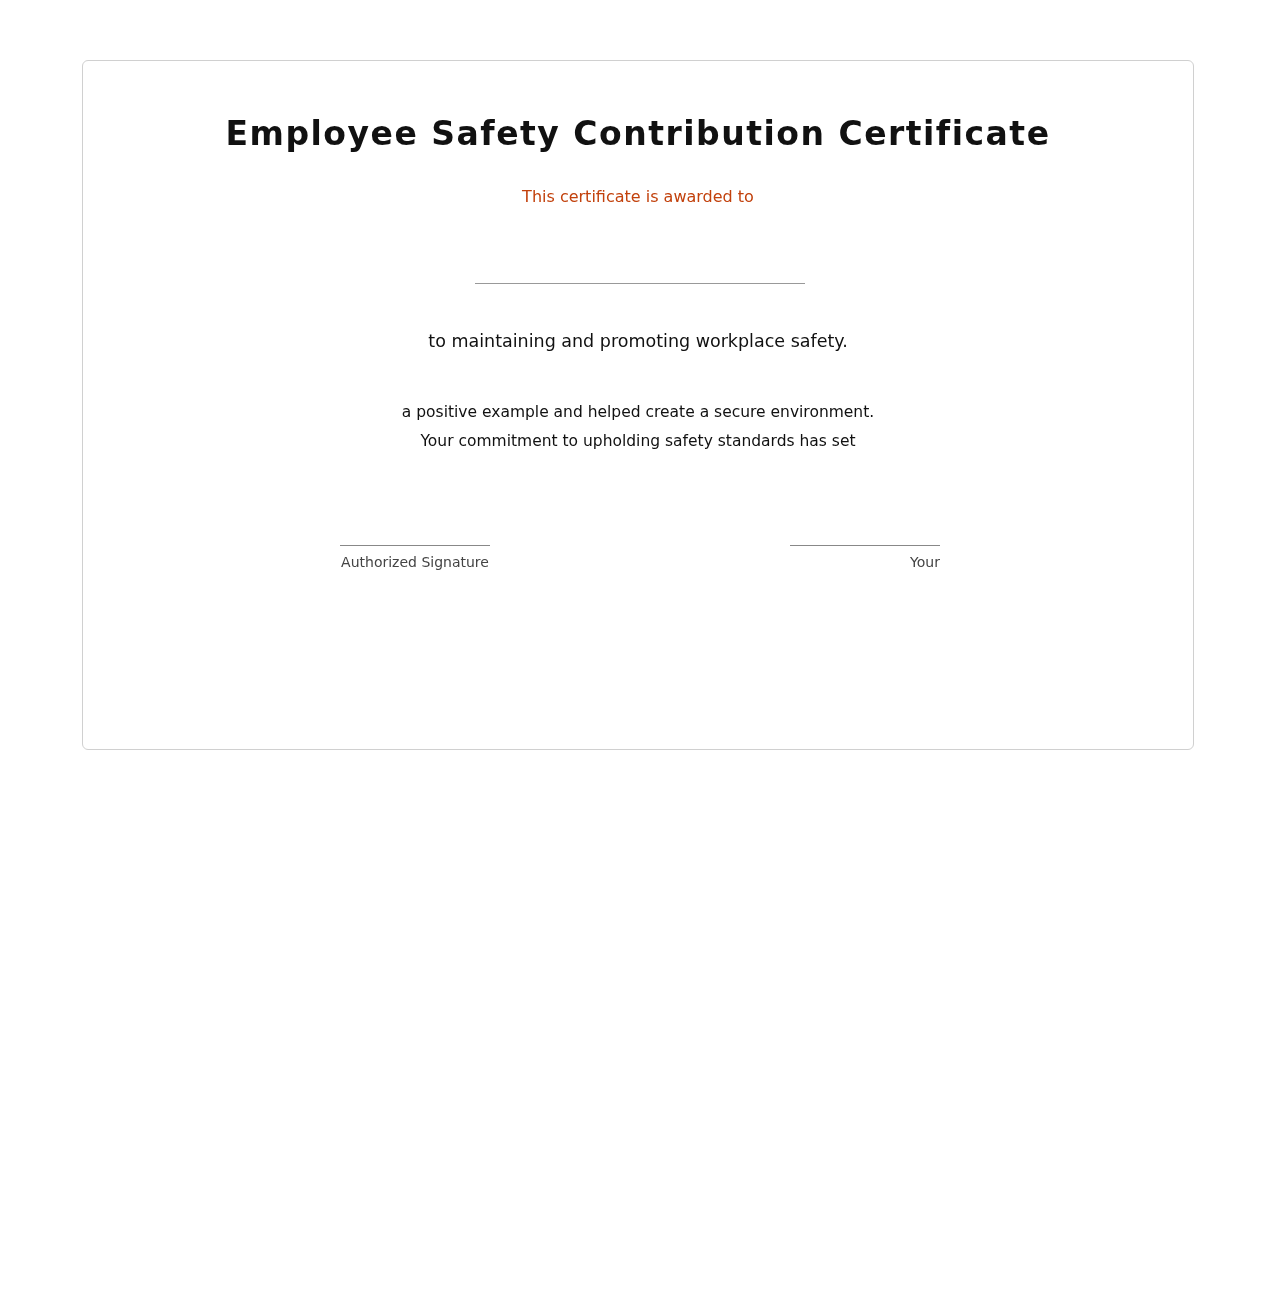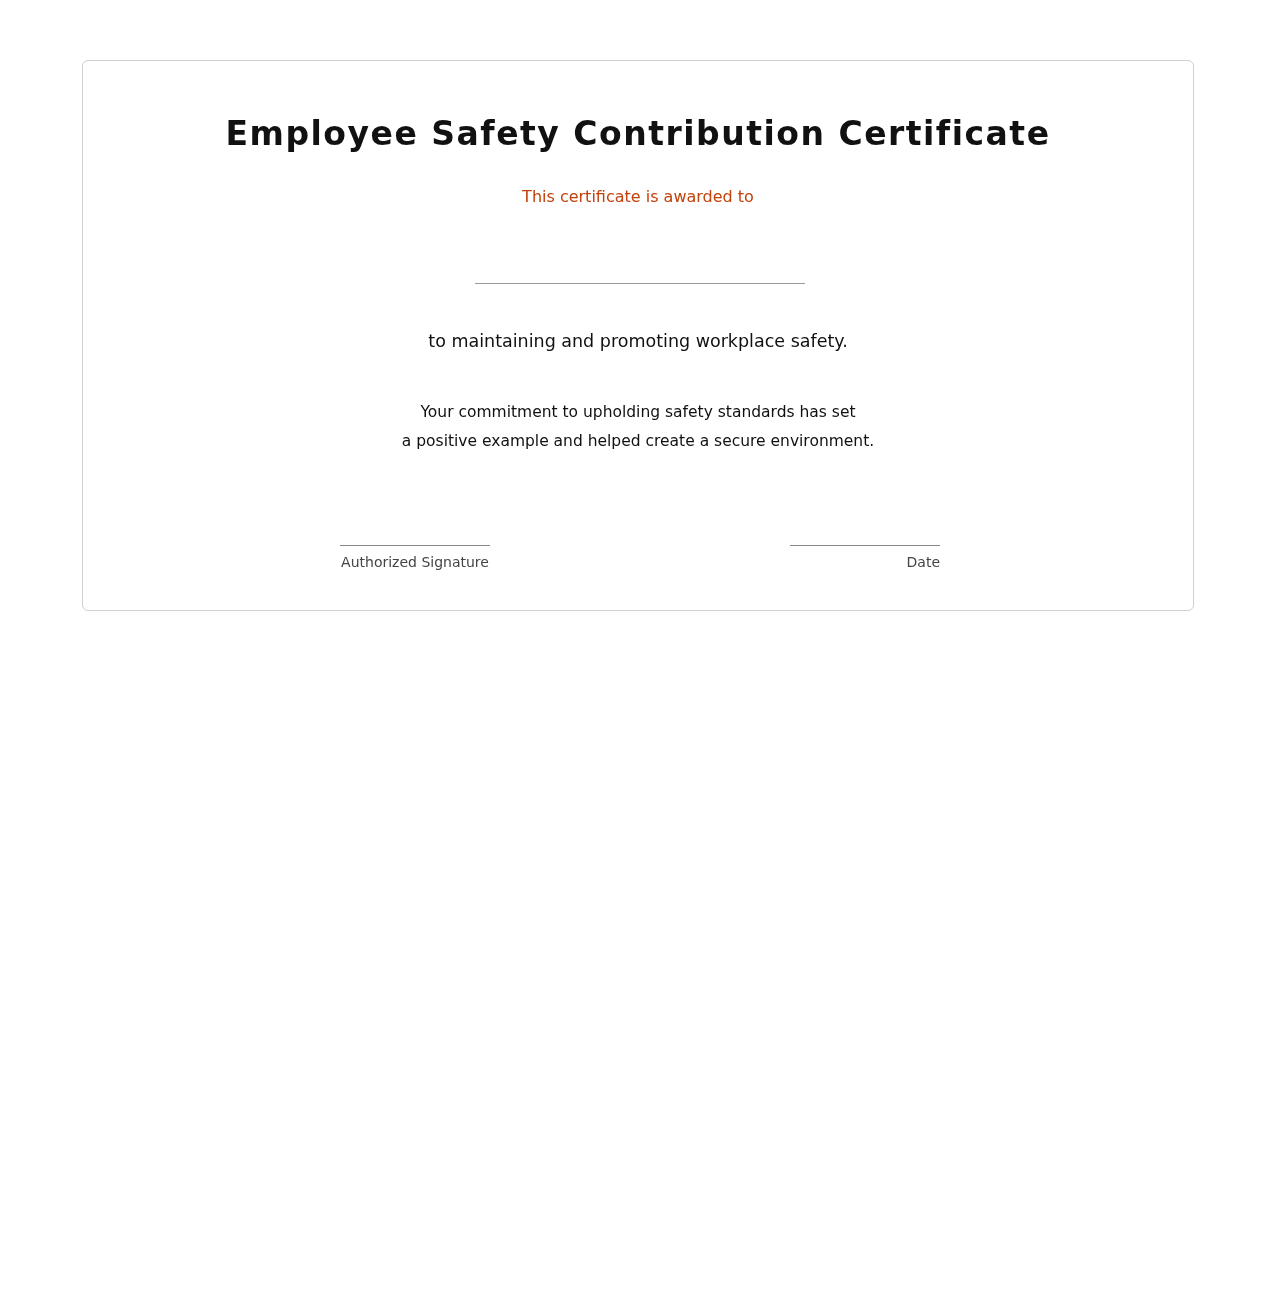--- a/index.html
+++ b/index.html
@@ -1,18 +1,18 @@
 <!DOCTYPE html>
 <html><head>
 <meta charset="utf-8">
 <style>
   html, body { margin: 0; padding: 0; background: #ffffff; }
   body { width: 1278px; height: 1300px; position: relative; font-family: "DejaVu Sans", sans-serif; color: #111; }
   .card {
-    position: absolute; left: 82px; top: 60px; width: 1112px; height: 551px;
+    position: absolute; left: 82px; top: 60px; width: 1112px; height: 690px;
     border: 1px solid #d0d0d0; border-radius: 6px; background: #fff; box-sizing: border-box;
   }
   .title {
     position: absolute; left: 0; right: 0; top: 53px; text-align: center;
     font-size: 33px; font-weight: bold; letter-spacing: 1.5px; color: #111; margin: 0;
   }
   .awarded {
     position: absolute; left: 0; right: 0; top: 126px; text-align: center;
     font-size: 16px; color: #c2410c;
   }
@@ -38,24 +38,24 @@
 <body>
 
 <div class="card">
   <h1 class="title">Employee Safety Contribution Certificate</h1>
   <div class="awarded">This certificate is awarded to</div>
   <div class="name-line"></div>
   <div class="recognition">
     <div>to maintaining and promoting workplace safety.</div>
   </div>
   <div class="commitment">
+    <div>a positive example and helped create a secure environment.</div>
     <div>Your commitment to upholding safety standards has set</div>
-    <div>a positive example and helped create a secure environment.</div>
   </div>
   <div class="sig-block sig-left">
     <div class="sig-line"></div>
     <div class="sig-label">Authorized Signature</div>
   </div>
   <div class="sig-block sig-right">
     <div class="sig-line"></div>
-    <div class="sig-label">Date</div>
+    <div class="sig-label">Your</div>
   </div>
 </div>
 
 </body></html>

